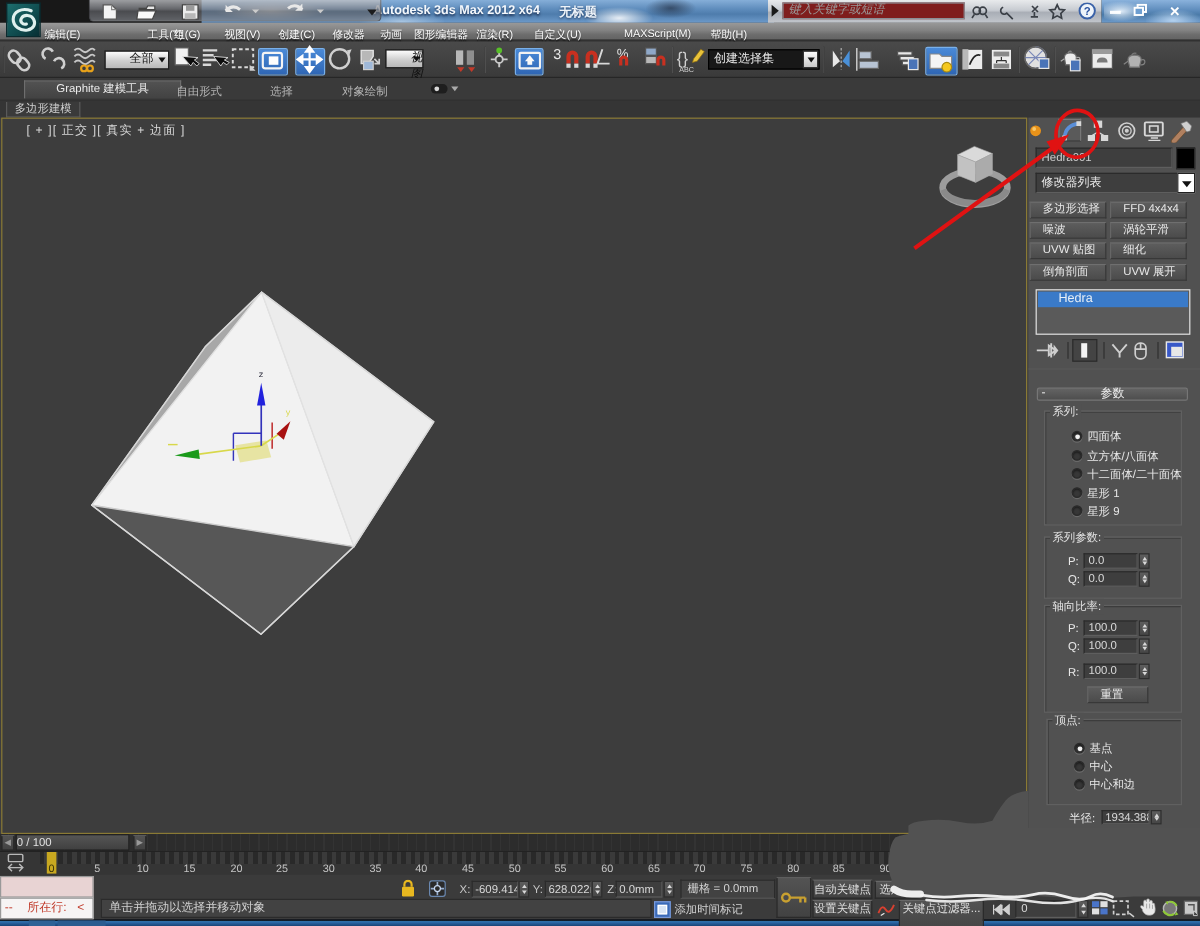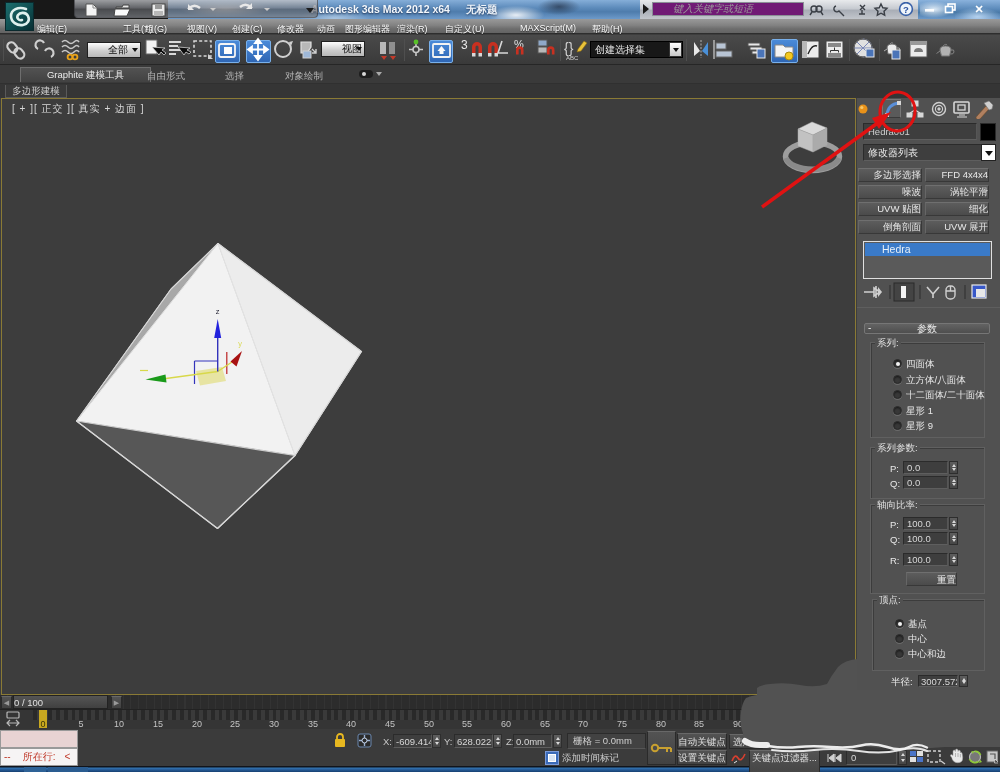--- a/index.html
+++ b/index.html
@@ -31,24 +31,24 @@
 .drop-light .arr{position:absolute;right:2px;top:5px;width:0;height:0;border-left:3.5px solid transparent;border-right:3.5px solid transparent;border-top:4px solid #111;}
 .tsep{position:absolute;top:39px;width:1px;height:22px;background:#272727;border-right:1px solid #4f4f4f;}
 
 #ribbon1{left:0;top:65px;width:1000px;height:19px;background:#3a3a3a;border-bottom:1px solid #303030;}
 #ribbon2{left:0;top:84px;width:1000px;height:14px;background:#353535;}
 .rtab{position:absolute;font-size:9.5px;color:#b5b5b5;}
 #rtab-active{left:20px;top:67px;width:131px;height:15px;background:linear-gradient(180deg,#525252,#424242);border:1px solid #6e6e6e;border-bottom:none;color:#ececec;font-size:9.5px;text-align:center;line-height:14px;}
 #ptab{left:5px;top:85px;width:62px;height:13px;border:1px solid #5a5a5a;border-top:none;background:#3a3a3a;color:#cfcfcf;font-size:9.5px;text-align:center;line-height:12px;}
 
 #viewport{left:1px;top:98px;width:855px;height:597px;background:#3d3d3d;border:1px solid #8a7a35;}
-#vplabel{left:12px;top:102px;font-size:10px;color:#d8d8d8;letter-spacing:1px;}
+#vplabel{left:22px;top:102px;font-size:10px;color:#d8d8d8;letter-spacing:1px;}
 
 #panel{left:857px;top:98px;width:143px;height:594px;background:#515151;}
-.pbtn{position:absolute;background:linear-gradient(180deg,#5d5d5d,#4b4b4b);border:1px solid #383838;border-top-color:#6f6f6f;border-left-color:#666;color:#e8e8e8;font-size:9.5px;text-align:right;white-space:nowrap;overflow:hidden;}
+.pbtn{position:absolute;background:linear-gradient(180deg,#5d5d5d,#4b4b4b);border:1px solid #383838;border-top-color:#6f6f6f;border-left-color:#666;color:#e8e8e8;font-size:9.5px;text-align:left;white-space:nowrap;overflow:hidden;padding-left:10px;}
 .inset{position:absolute;background:#3e3e3e;border:1px solid #2b2b2b;border-bottom-color:#5e5e5e;border-right-color:#565656;color:#d8d8d8;font-size:9.5px;white-space:nowrap;overflow:hidden;}
 .grp{position:absolute;border:1px solid #606060;box-shadow:inset 1px 1px 0 rgba(0,0,0,.25);}
 .glabel{position:absolute;background:#515151;color:#e2e2e2;font-size:9.5px;padding:0 2px;}
 .radio{position:absolute;width:9px;height:9px;border-radius:50%;background:#383838;border:1px solid #2a2a2a;box-shadow:inset 0 1px 2px rgba(0,0,0,.6),0 1px 0 rgba(255,255,255,.15);}
 .radio.sel::after{content:"";position:absolute;left:2px;top:2px;width:4px;height:4px;border-radius:50%;background:#f2f2f2;}
 .rlabel{position:absolute;color:#e8e8e8;font-size:9.5px;}
 
 #timeslider{left:0;top:695px;width:856px;height:15px;background:repeating-linear-gradient(90deg,#2c2c2c 0 6.7px,#333333 6.7px 7.73px);border-bottom:1px solid #222;}
 #ruler{left:0;top:710px;width:856px;height:19px;background:#353535;}
 #statusbar{left:0;top:729px;width:1000px;height:37px;background:#3b3b3b;}
@@ -100,21 +100,21 @@
     <path d="M126,8 l3,-3 l3,3 z" fill="#cccccc" transform="rotate(180 129 6.5)"></path>
 
     <path d="M168,5 q-6,-6 -12,-1" fill="none" stroke="#e8e8e8" stroke-width="2.4"></path>
     <path d="M168,0 v6 h-6 z" fill="#e8e8e8" transform="scale(1,1)"></path>
     <path d="M180,5 l3,3 l3,-3 z" fill="#cccccc"></path>
 
     <path d="M222,5 l4,5 l4,-5 z" fill="#1c1c1c"></path>
   </svg>
 
   <div class="abs" style="left:643px;top:4px;width:0;height:0;border-top:5px solid transparent;border-bottom:5px solid transparent;border-left:6px solid #1a1a1a;"></div>
-  <div class="abs" style="left:652px;top:2px;width:152px;height:14px;background:#701a75;border:1px solid #8a8f96;font-size:10px;color:#9a9a9a;line-height:12px;padding-left:20px;font-style:italic;">键入关键字或短语</div>
+  <div class="abs" style="left:652px;top:2px;width:152px;height:14px;background:#7f1d1d;border:1px solid #8a8f96;font-size:10px;color:#9a9a9a;line-height:12px;padding-left:4px;font-style:italic;">键入关键字或短语</div>
   <svg class="abs" style="left:808px;top:2px;" width="112" height="15" viewBox="0 0 112 15">
     <g stroke="#3a3f46" fill="none" stroke-width="1.4">
       <circle cx="6" cy="7" r="3"></circle>
         <circle cx="11" cy="7" r="3"></circle>
         <path d="M4,10 l-2,3 M13,10 l2,3"></path>
       <path d="M28,4 a3,3 0 1 0 3,5 l5,5"></path>
       <path d="M52,3 l5,5 M57,3 l-5,5 M54,8 v4 M51,12 h6"></path>
       <path d="M73,2 l1.8,3.8 4.2,.5 -3,2.9 .7,4 -3.7,-2 -3.7,2 .7,-4 -3,-2.9 4.2,-.5 z"></path>
     </g>
     <circle cx="98" cy="7" r="6.4" fill="#eef4fa" stroke="#3a62a8" stroke-width="1.6"></circle>
@@ -292,21 +292,21 @@
       <path d="M914,17 q0,-4 4.5,-4 q4.5,0 4.5,4 z" fill="#7a7a7a"></path>
 
       <g transform="translate(936,6)" opacity=".75">
         <path d="M4,9 q0,-4 5.5,-4 q5.5,0 5.5,4 l-1.5,6 h-8 z" fill="#d8d8d8" stroke="#888"></path>
         <path d="M15,9 q3.5,-1 3,2 q-.5,2.5 -3.5,2 M4,10 l-3.5,2.5" stroke="#999" fill="none"></path>
         <path d="M7,5 q1.5,-2.5 4,-1.5" stroke="#888" fill="none"></path>
       </g>
     </g>
   </svg>
   <div class="drop-light" style="left:87px;top:42px;width:54px;">全部<span class="arr"></span></div>
-  <div class="drop-light" style="left:321px;top:41px;width:44px;">视图<span class="arr"></span></div>
+  <div class="drop-light" style="left:321px;top:41px;width:32px;font-style:italic;">视图<span class="arr"></span></div>
   <div class="abs" style="left:590px;top:41px;width:93px;height:17px;background:#181818;border:1px solid #000;color:#e8e8e8;font-size:10px;line-height:15px;padding-left:4px;">创建选择集</div>
   <div class="abs" style="left:669px;top:42px;width:13px;height:15px;background:linear-gradient(180deg,#fdfdfd,#c8c8c8);border:1px solid #333;">
       <div style="margin:5px auto 0;width:0;height:0;border-left:3.5px solid transparent;border-right:3.5px solid transparent;border-top:4px solid #111;"></div>
     </div>
   <div class="tsep" style="left:3px;"></div>
   <div class="tsep" style="left:404px;"></div>
   <div class="tsep" style="left:560px;"></div>
   <div class="tsep" style="left:686px;"></div>
   <div class="tsep" style="left:849px;"></div>
   <div class="tsep" style="left:879px;"></div>
@@ -456,21 +456,21 @@
   <div class="pbtn" style="left:906px;top:572px;width:51px;height:14px;line-height:13px;">重置</div>
   <div class="grp" style="left:872px;top:599px;width:113px;height:72px;"></div>
   <div class="glabel" style="left:877px;top:594px;">顶点:</div>
   <div class="radio sel" style="left:895px;top:619px;"></div>
     <span class="rlabel" style="left:908px;top:618px;">基点</span>
   <div class="radio" style="left:895px;top:634px;"></div>
     <span class="rlabel" style="left:908px;top:633px;">中心</span>
   <div class="radio" style="left:895px;top:649px;"></div>
     <span class="rlabel" style="left:908px;top:648px;">中心和边</span>
   <span class="rlabel" style="left:891px;top:676px;">半径:</span>
-  <div class="inset" style="left:918px;top:675px;width:40px;height:12px;line-height:11px;padding-left:2px;font-size:9.5px;">3007.572</div>
+  <div class="inset" style="left:918px;top:675px;width:40px;height:12px;line-height:11px;padding-left:2px;font-size:9.5px;">1934.388</div>
 
   <div class="abs" id="timeslider"></div>
   <div class="abs" id="ruler"></div>
   <div class="abs" id="statusbar"></div>
   <div class="abs" id="bluestrip"></div>
   <div class="abs" style="left:24px;top:767px;width:22px;height:5px;background:#2e6296;"></div>
   <div class="abs" style="left:48px;top:767px;width:40px;height:5px;background:#2a5c90;"></div>
 
   <div class="kbtn" style="left:1px;top:696px;width:11px;height:13px;line-height:12px;font-size:7px;color:#999;">◀</div>
   <div class="abs" style="left:13px;top:695px;width:95px;height:14px;background:linear-gradient(180deg,#555,#404040);border:1px solid #222;color:#e0e0e0;font-size:9.5px;line-height:13px;">0 / 100</div>
@@ -529,20 +529,21 @@
   <div class="spn" style="left:553px;top:734px;height:14px;"></div>
   <div class="sbox" style="left:567px;top:733px;width:79px;height:16px;line-height:14px;padding-left:5px;font-size:9.5px;">栅格 = 0.0mm</div>
   <div class="kbtn" style="left:647px;top:731px;width:29px;height:34px;"></div>
   <svg class="abs" style="left:650px;top:741px;" width="24" height="14" viewBox="0 0 24 14">
     <circle cx="5" cy="7" r="3.2" fill="none" stroke="#c8a030" stroke-width="2"></circle>
     <path d="M8,7 h13 M17,7 v4 M21,7 v4" stroke="#c8a030" stroke-width="2" fill="none"></path>
   </svg>
   <div class="kbtn" style="left:677px;top:733px;width:50px;height:16px;line-height:15px;">自动关键点</div>
   <div class="kbtn" style="left:729px;top:734px;width:52px;height:15px;line-height:13px;text-align:left;padding-left:3px;">选定对象</div>
 
+  <div class="sbox" style="left:84px;top:749px;width:459px;height:16px;line-height:14px;padding-left:6px;border-bottom-color:#2b2b2b;font-size:10px;">单击并拖动以选择并移动对象</div>
   <div class="abs" style="left:545px;top:751px;width:14px;height:14px;background:#3a6ab8;border:1px solid #7a9ad8;"></div>
   <div class="abs" style="left:548px;top:754px;width:8px;height:8px;background:#d8e4f4;border:1px solid #fff;"></div>
   <div class="abs" style="left:562px;top:752px;color:#d0d0d0;font-size:9.5px;">添加时间标记</div>
   <div class="kbtn" style="left:677px;top:750px;width:50px;height:15px;line-height:14px;">设置关键点</div>
   <svg class="abs" style="left:731px;top:750px;" width="16" height="15" viewBox="0 0 16 15">
     <path d="M1,11 q3,-8 6,-3 t7,-4" fill="none" stroke="#d84030" stroke-width="1.6"></path>
     <path d="M3,13 l3,-2" stroke="#e8e8e8" stroke-width="1"></path>
   </svg>
   <div class="kbtn" style="left:749px;top:750px;width:71px;height:31px;line-height:14px;">关键点过滤器...</div>
   <svg class="abs" style="left:827px;top:753px;" width="20" height="10" viewBox="0 0 20 10">

